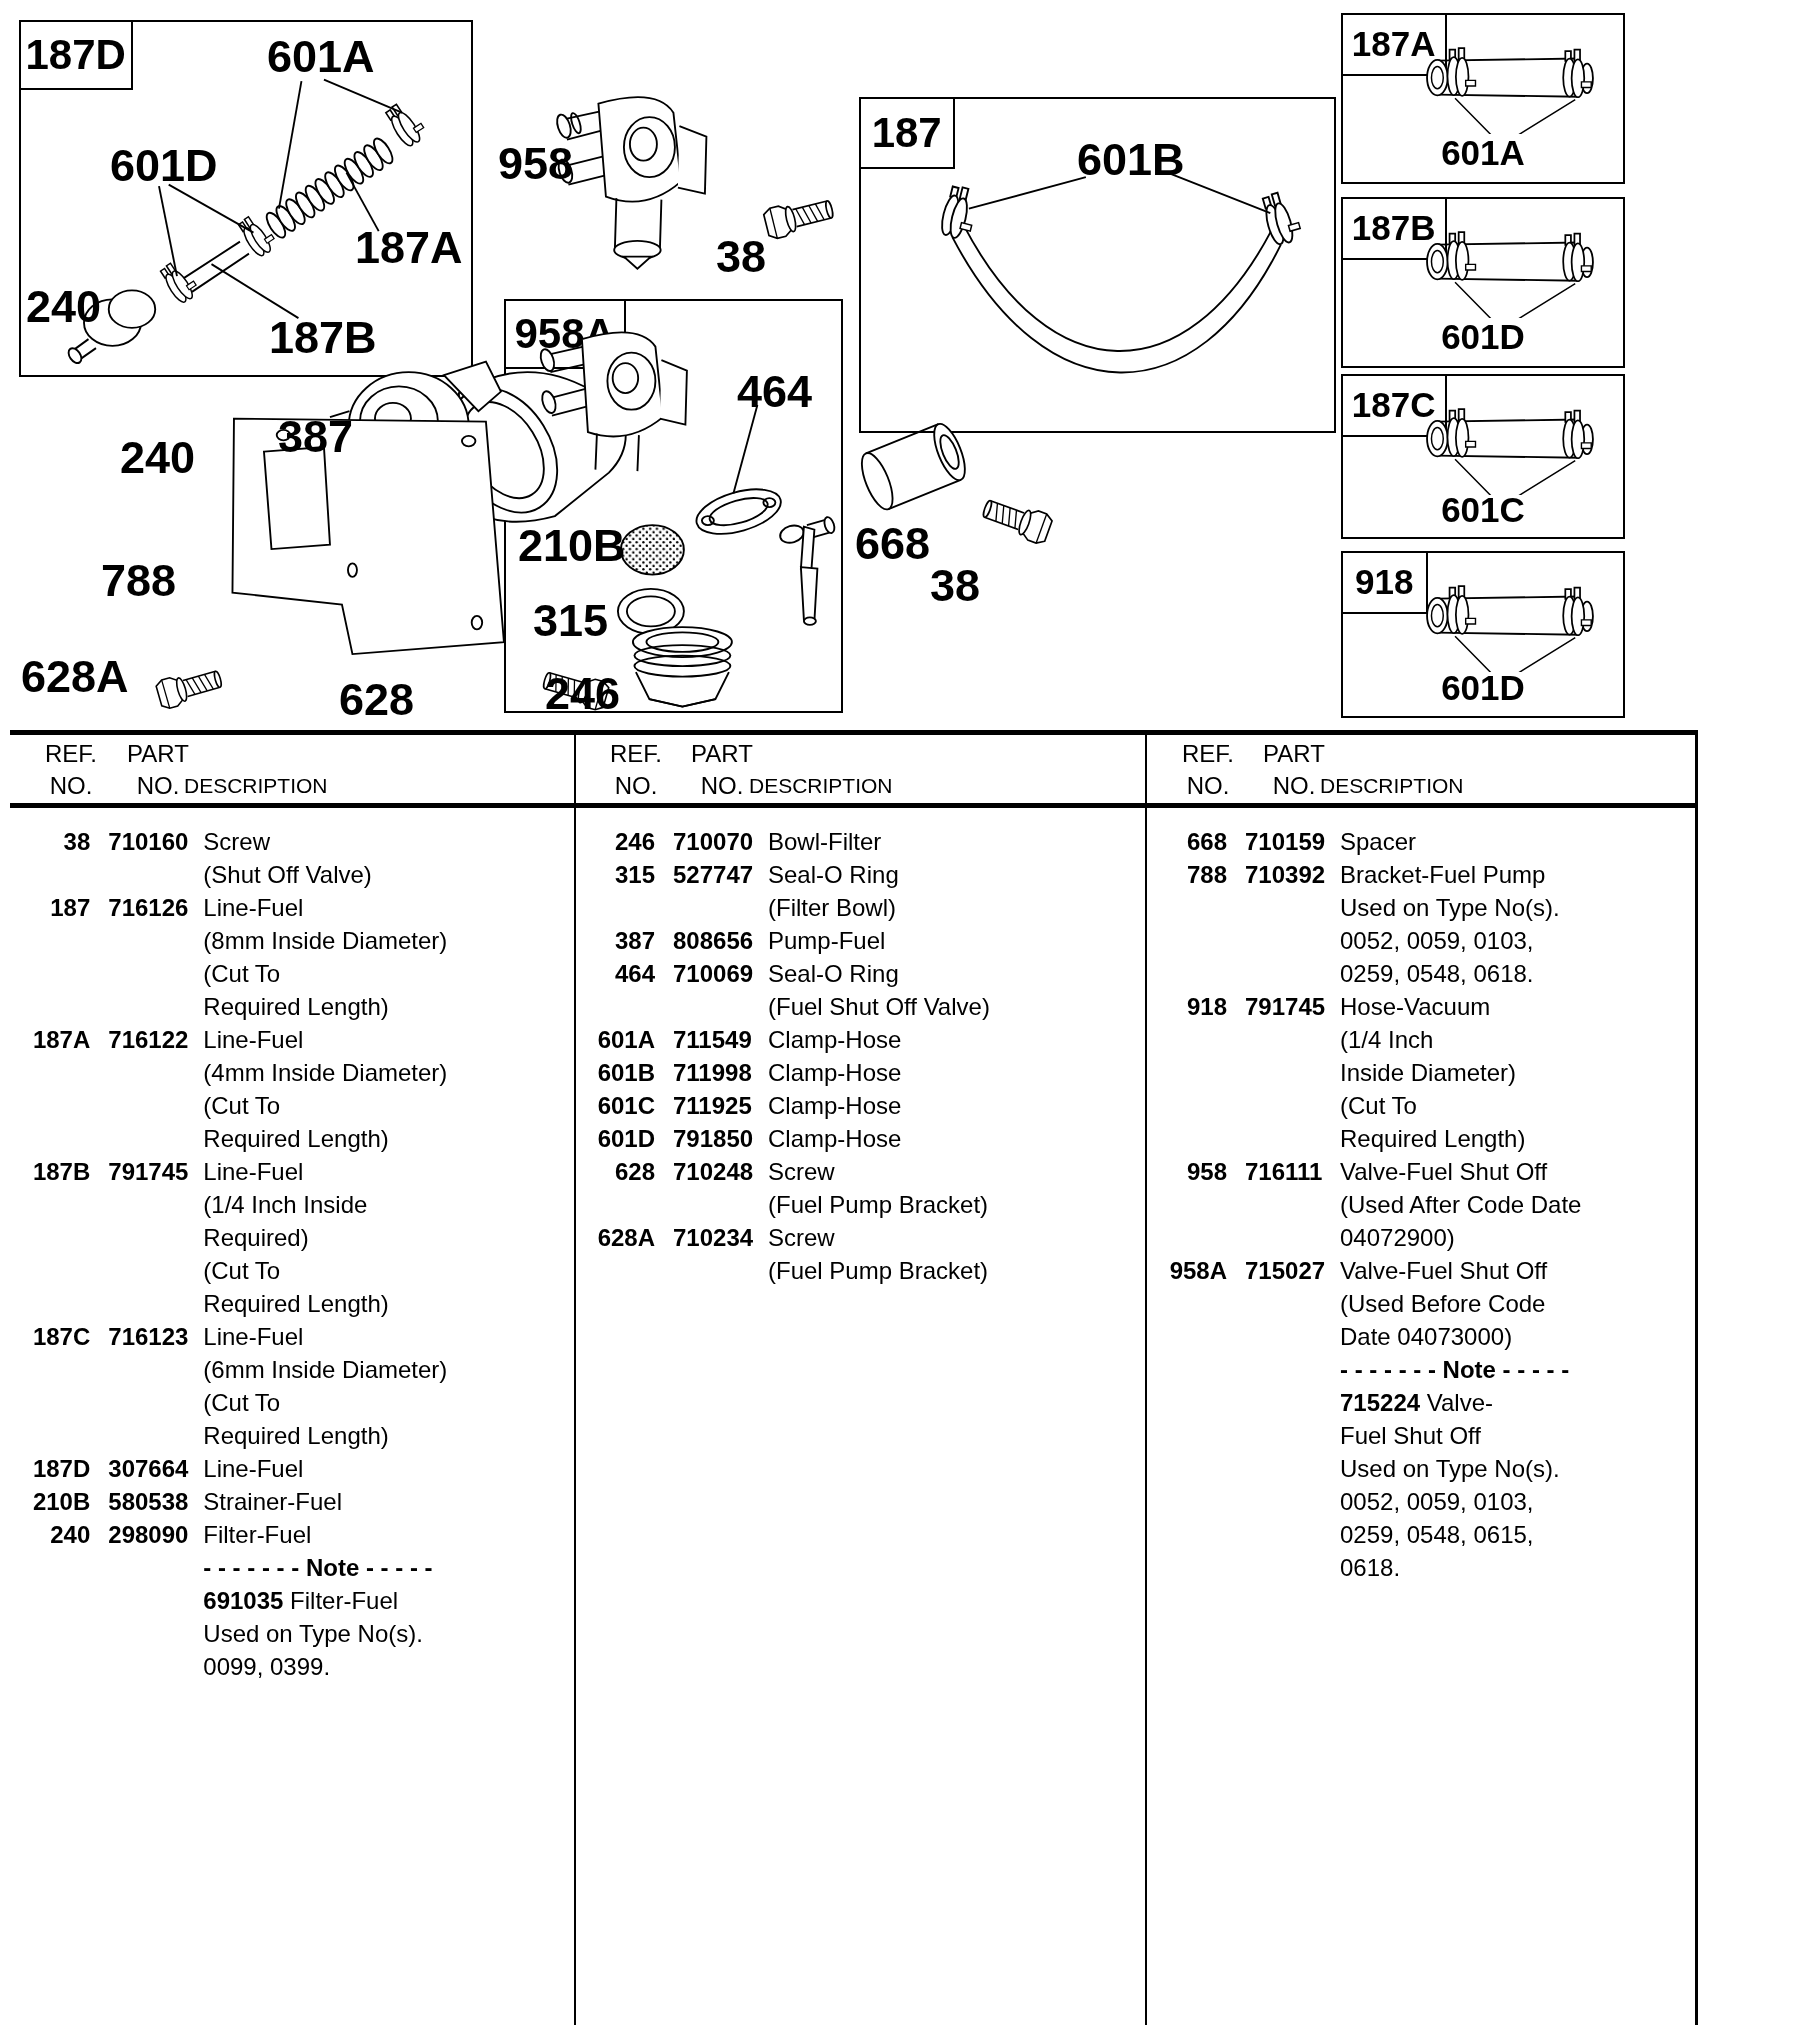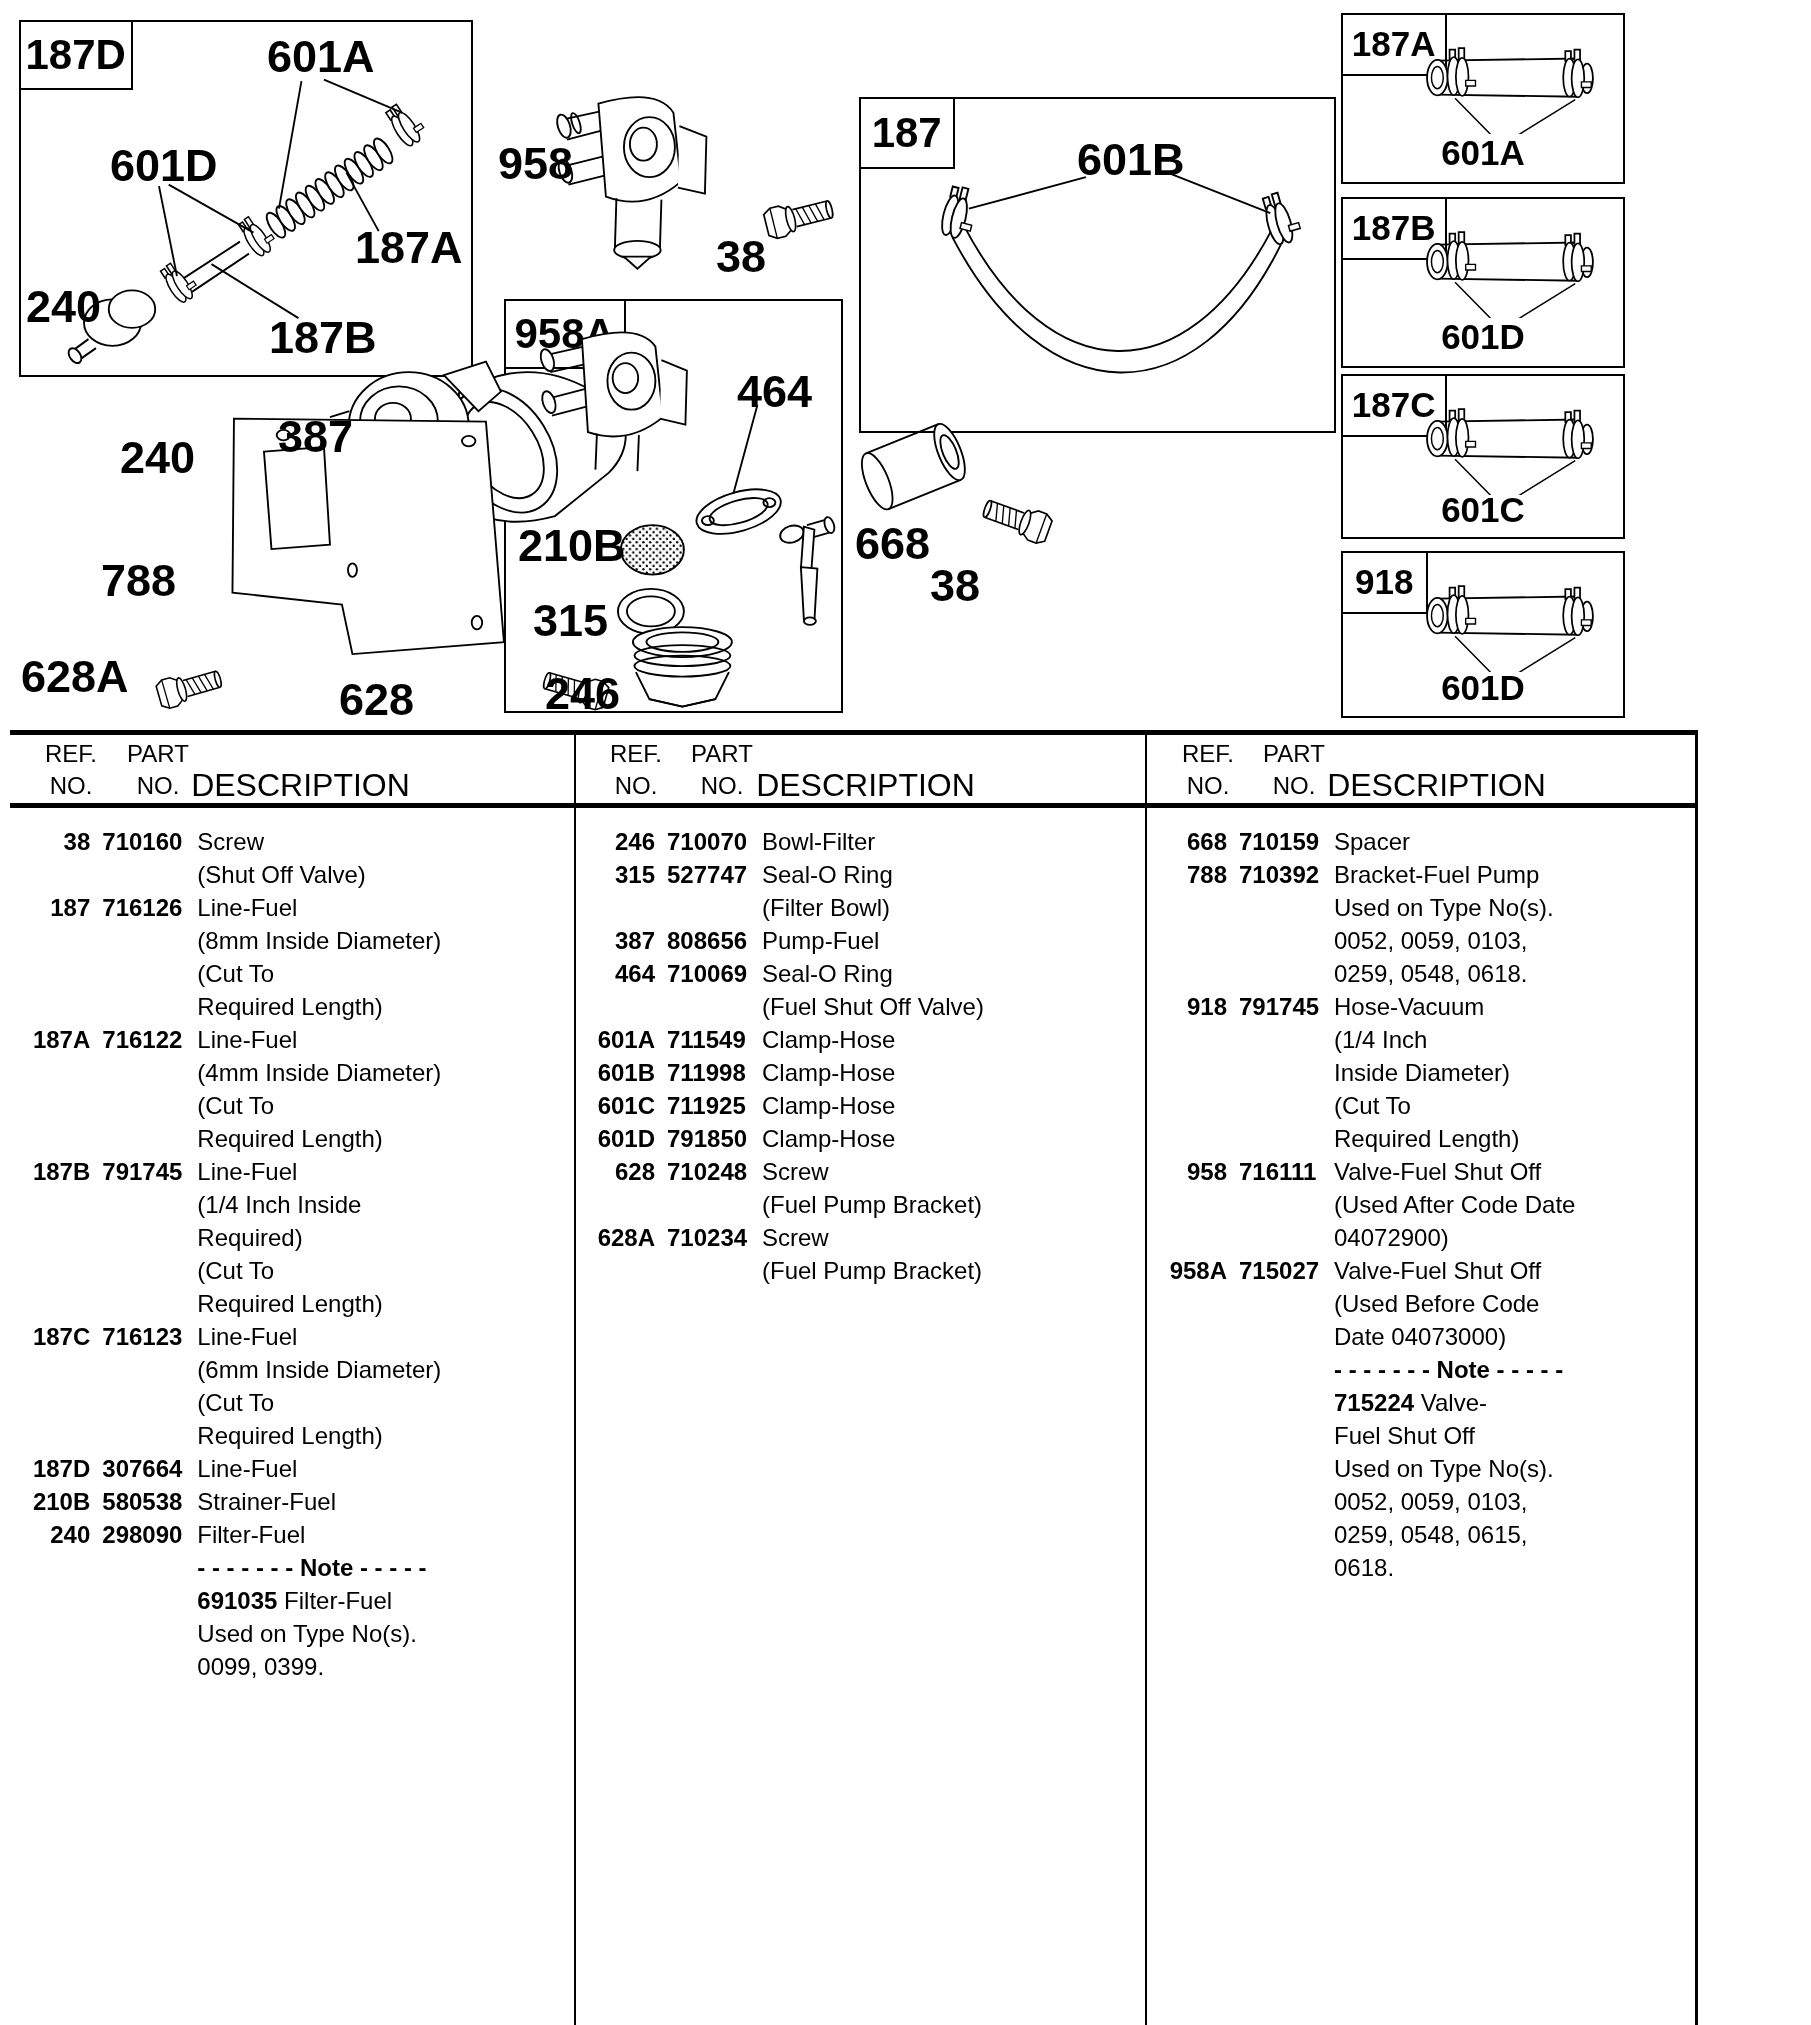--- a/index.html
+++ b/index.html
@@ -18,25 +18,25 @@
               font-size:35px;line-height:1;}
   .rb-art{position:absolute;left:0;top:21px;}
   svg{display:block;}
   .art-stroke{stroke:#000;stroke-width:2.5;fill:none;}
   .art-fill{stroke:#000;stroke-width:2.5;fill:#fff;}
   
   .rule{position:absolute;background:#000;}
   .tcol{position:absolute;top:825px;}
   .trow{display:flex;align-items:flex-start;font-size:24px;line-height:33px;}
   .tref{width:79px;text-align:right;font-weight:bold;flex:none;}
-  .tpart{width:89px;margin-left:12px;text-align:left;font-weight:bold;flex:none;}
+  .tpart{width:89px;margin-left:18px;text-align:left;font-weight:bold;flex:none;}
   .tdesc{flex:1;margin-left:6px;}
   .dline{white-space:nowrap;}
   .thead{position:absolute;font-size:24px;line-height:31.5px;text-align:center;white-space:pre-line;}
-  .thead-desc{position:absolute;font-size:32px;line-height:31.5px;text-align:center;}
+  .thead-desc{position:absolute;font-size:21px;line-height:31.5px;}
   b{font-weight:bold;}
 </style>
 </head>
 <body>
 
 <div id="page">
 
   <svg width="0" height="0" style="position:absolute" aria-hidden="true">
     <defs>
       <pattern id="meshpat" width="9" height="9" patternUnits="userSpaceOnUse">

